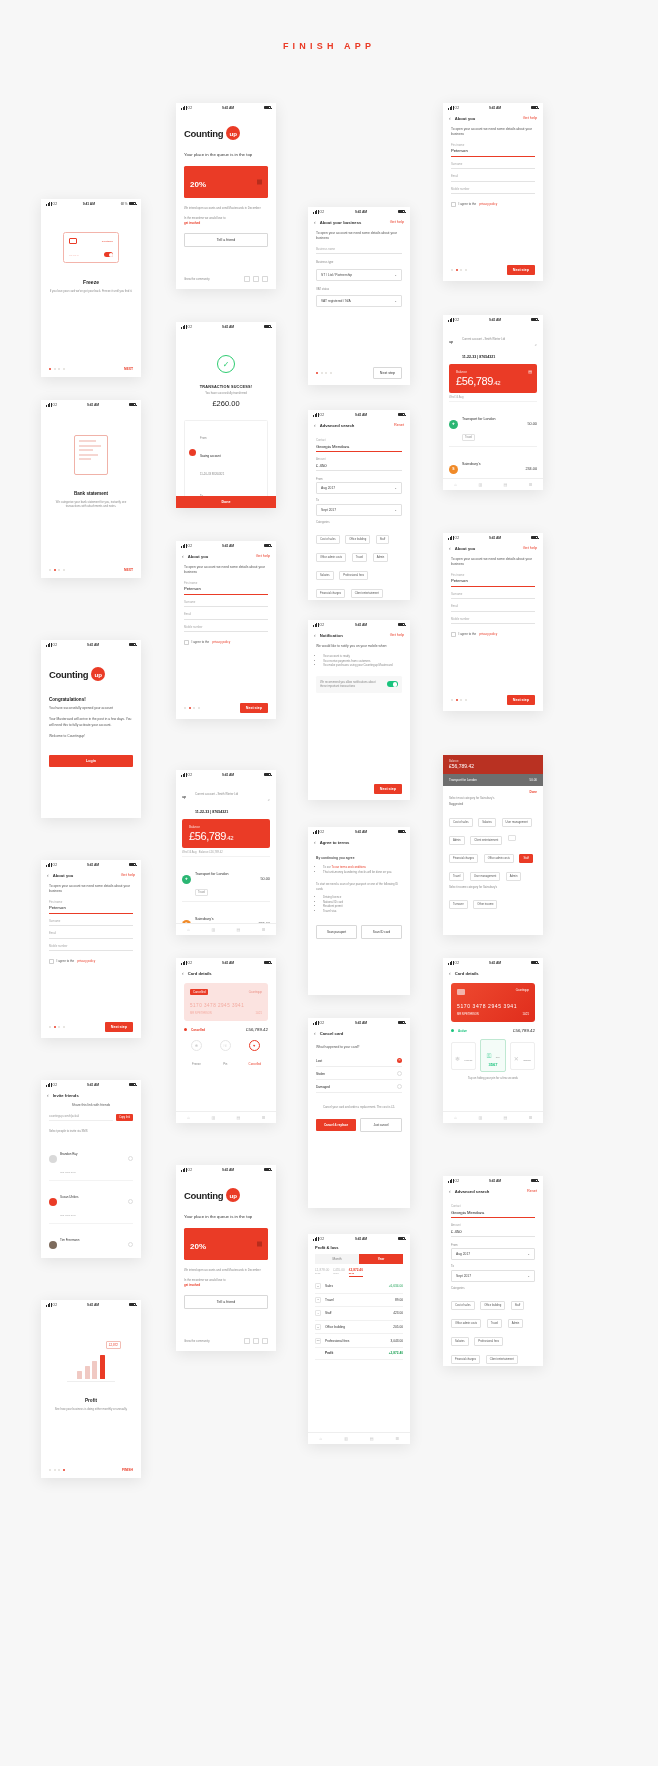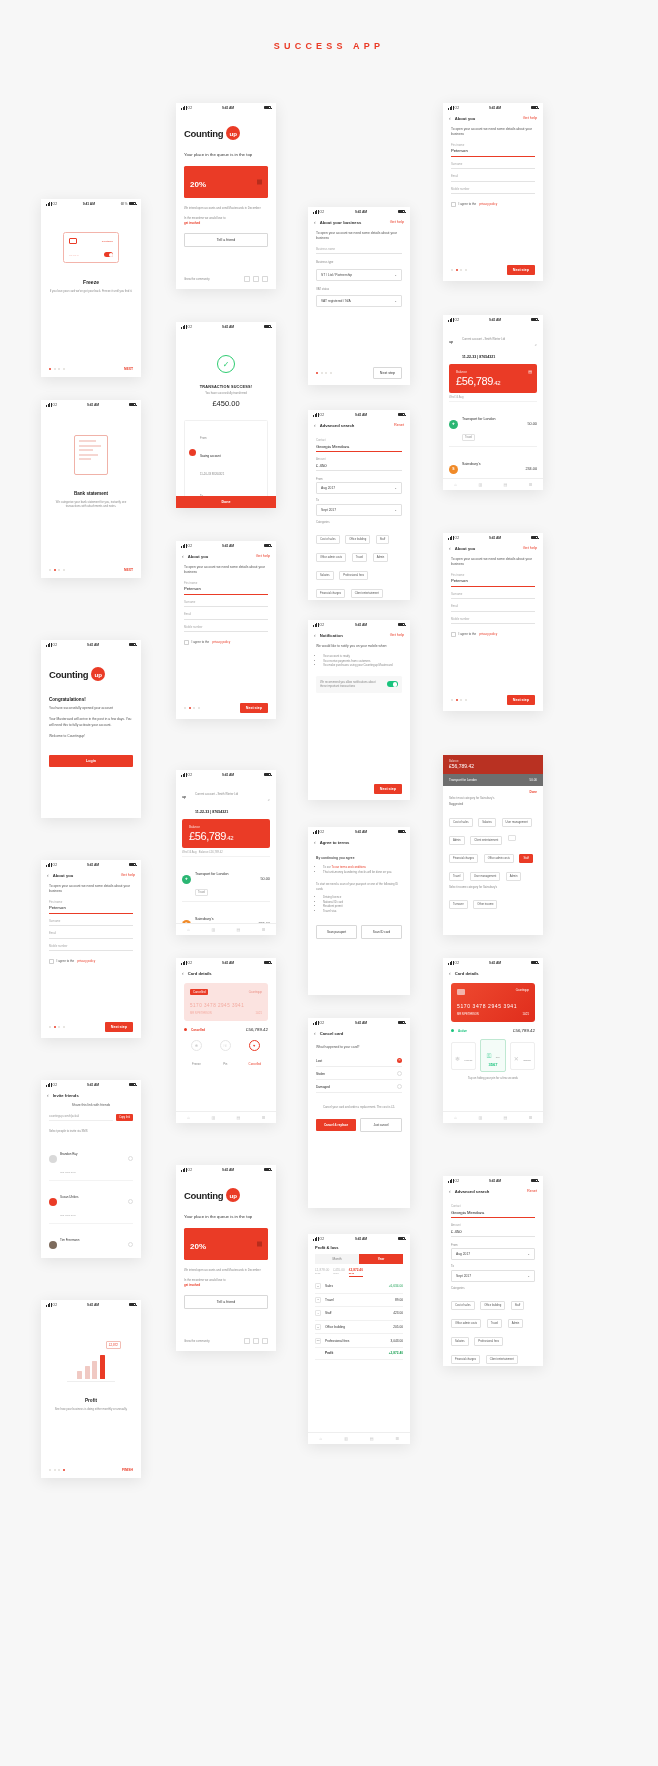--- a/index.html
+++ b/index.html
@@ -146,21 +146,21 @@
   .action-box .ic { font-size:6px; color:#c9c9c9; }
   .action-box .lb { font-size:2.5px; color:#888; margin-top:2px;}
   .action-box.green { border-color:#bfe8d2; background:#f4fcf8;}
   .action-box.green .ic { color:#19c37d;}
   .social { display:flex; gap:3px; }
   .social i { width:6px;height:6px;border:0.6px solid #d8d8d8;border-radius:0.8px;display:block;}
 </style>
 </head>
 <body>
 
-<div class="page-title">SUCCESS APP</div>
+<div class="page-title">FINISH APP</div>
 
 <div class="phone" style="left:41px; top:199px; width:100px; height:178px;">
   <div class="statusbar">
     <span class="sb-left">
         <span class="bars">
           <i></i>
           <i></i>
           <i></i>
           <i></i>
         </span>
@@ -491,21 +491,21 @@
     <span class="sb-right">
         <span class="batt">
           <i></i>
         </span>
       </span>
   </div>
   <div class="scr-body" style="padding-top:24px;">
     <div class="success-circle">✓</div>
     <div class="center mt12 bold" style="font-size:3.8px;color:#222;letter-spacing:0.2px;">TRANSACTION SUCCESS!</div>
     <div class="center mt2 xs-text">You have successfully transferred</div>
-    <div class="center mt4" style="font-size:7.5px;font-weight:300;color:#222;">£450.00</div>
+    <div class="center mt4" style="font-size:7.5px;font-weight:300;color:#222;">£260.00</div>
     <div class="mt12" style="border:0.5px solid #f0f0f0;border-radius:1.5px;padding:4px;">
       <div class="row gap4">
         <span class="av" style="width:7px;height:7px;border-radius:50%;background:#ea3b26;display:block;"></span>
         <span>
           <span class="xs-text">From</span><br>
           <span style="font-size:3px;color:#222;">Saving account</span><br>
           <span class="xs-text">11-20-33 88264321</span>
         </span>
       </div>
       <div class="row gap4 mt4">

